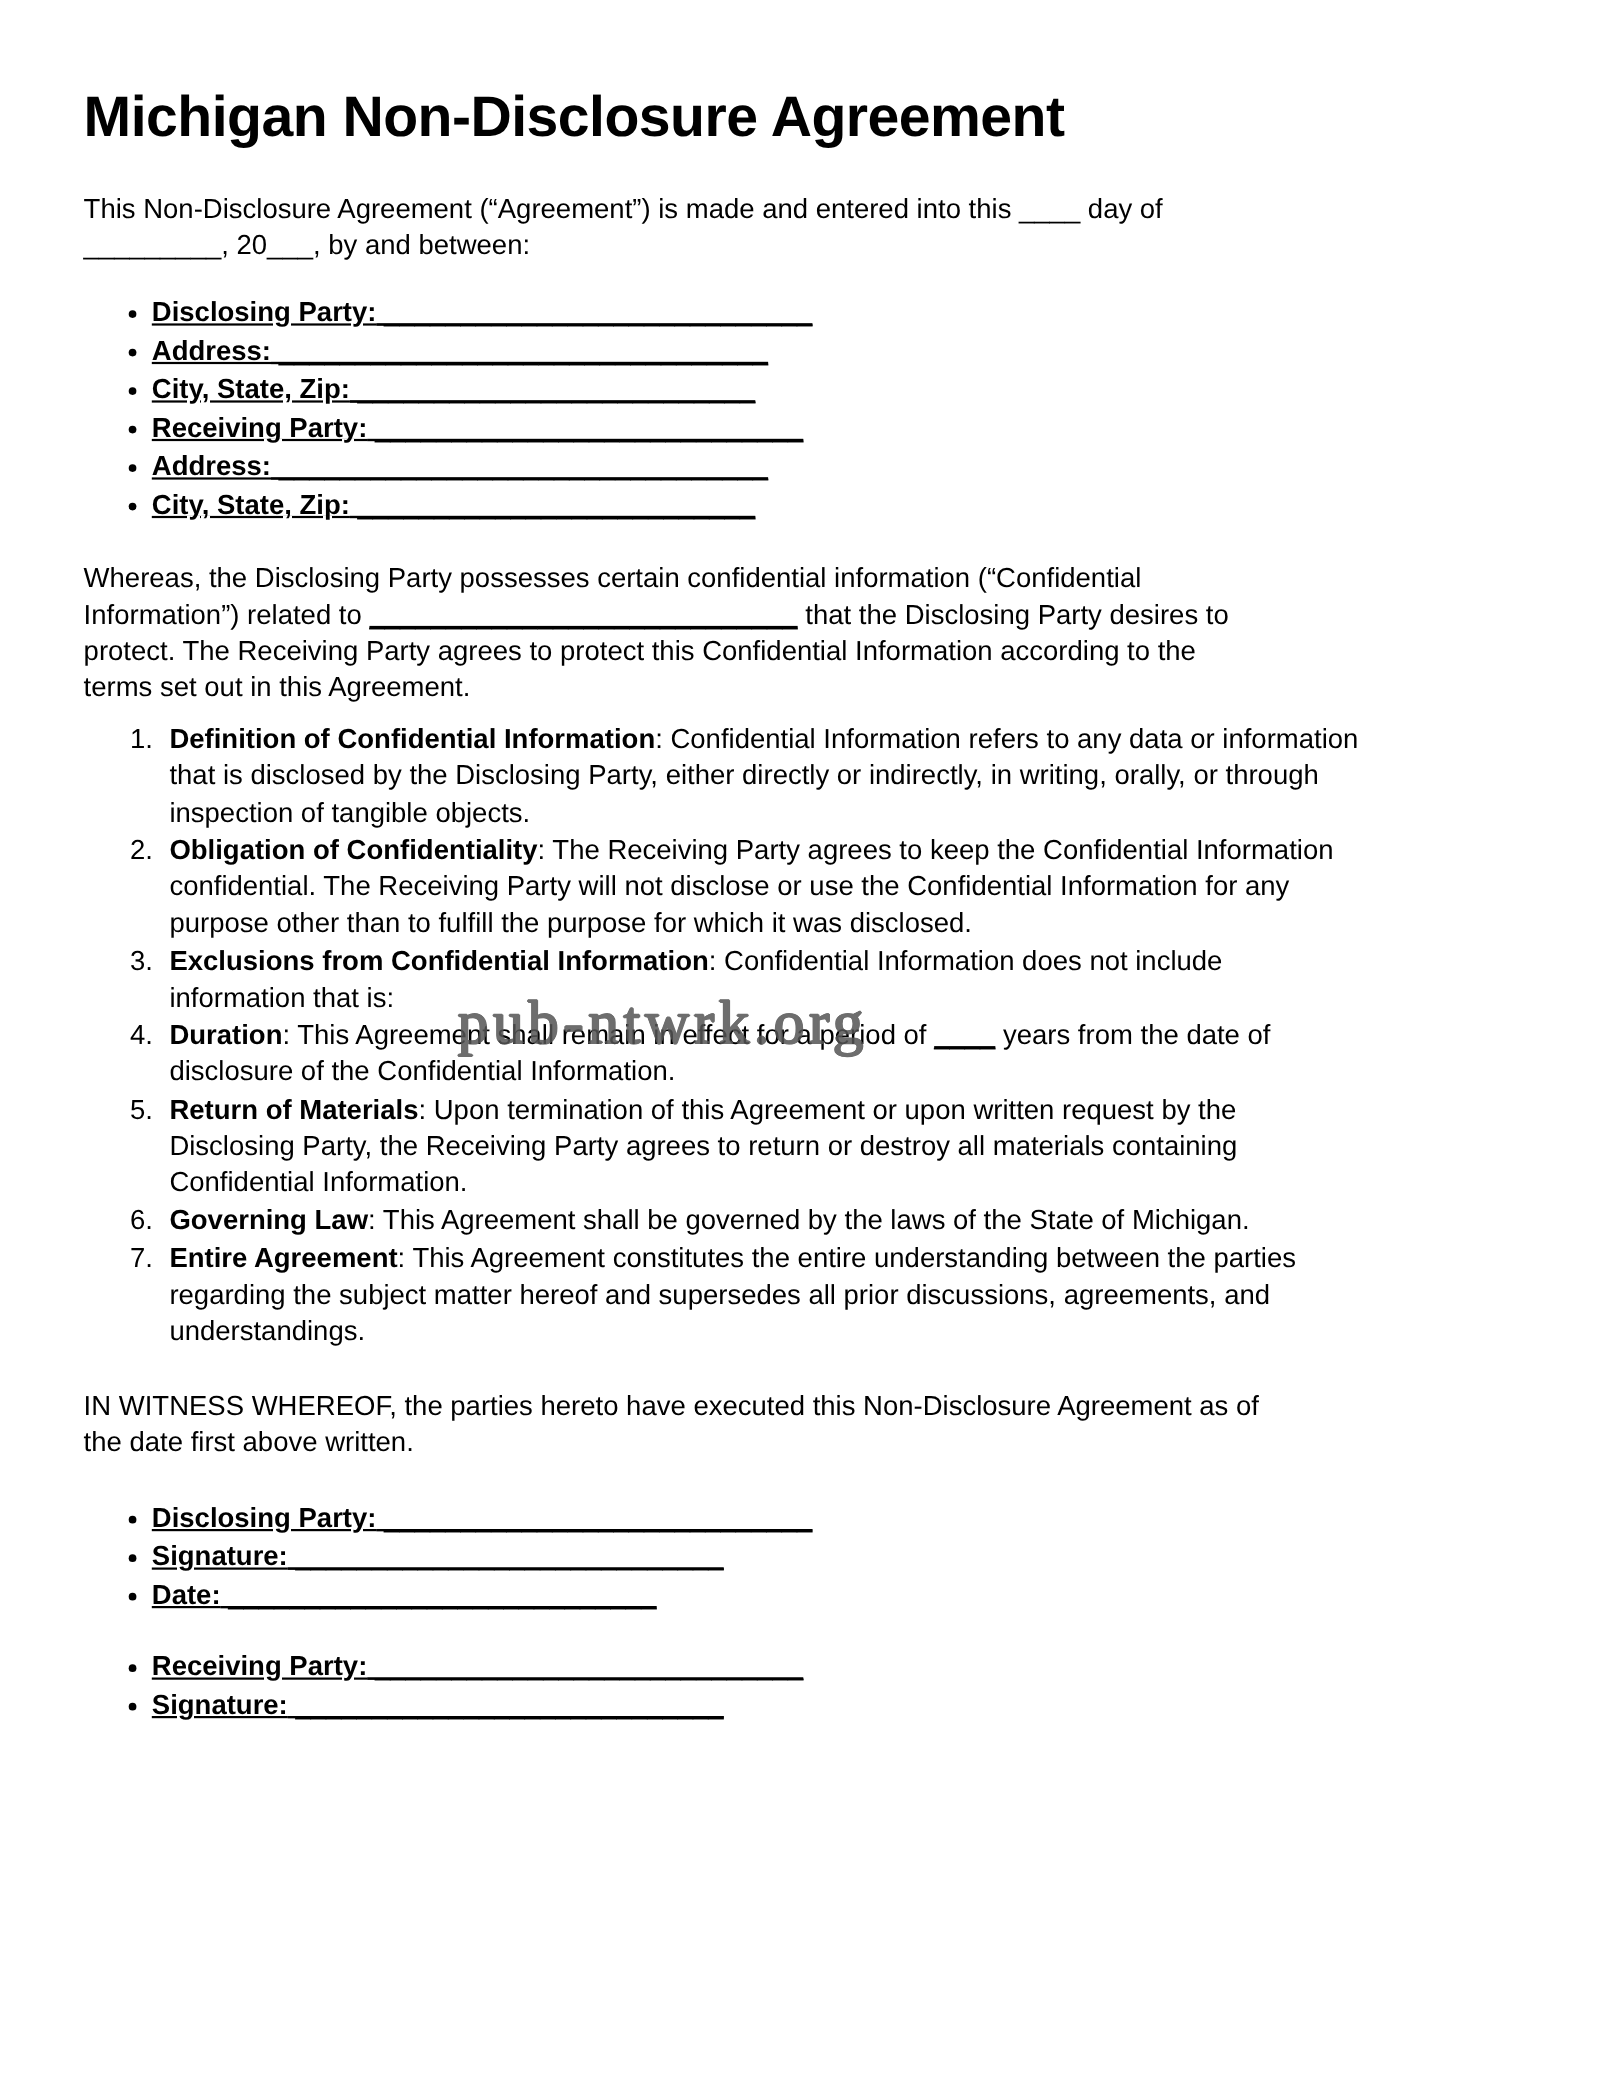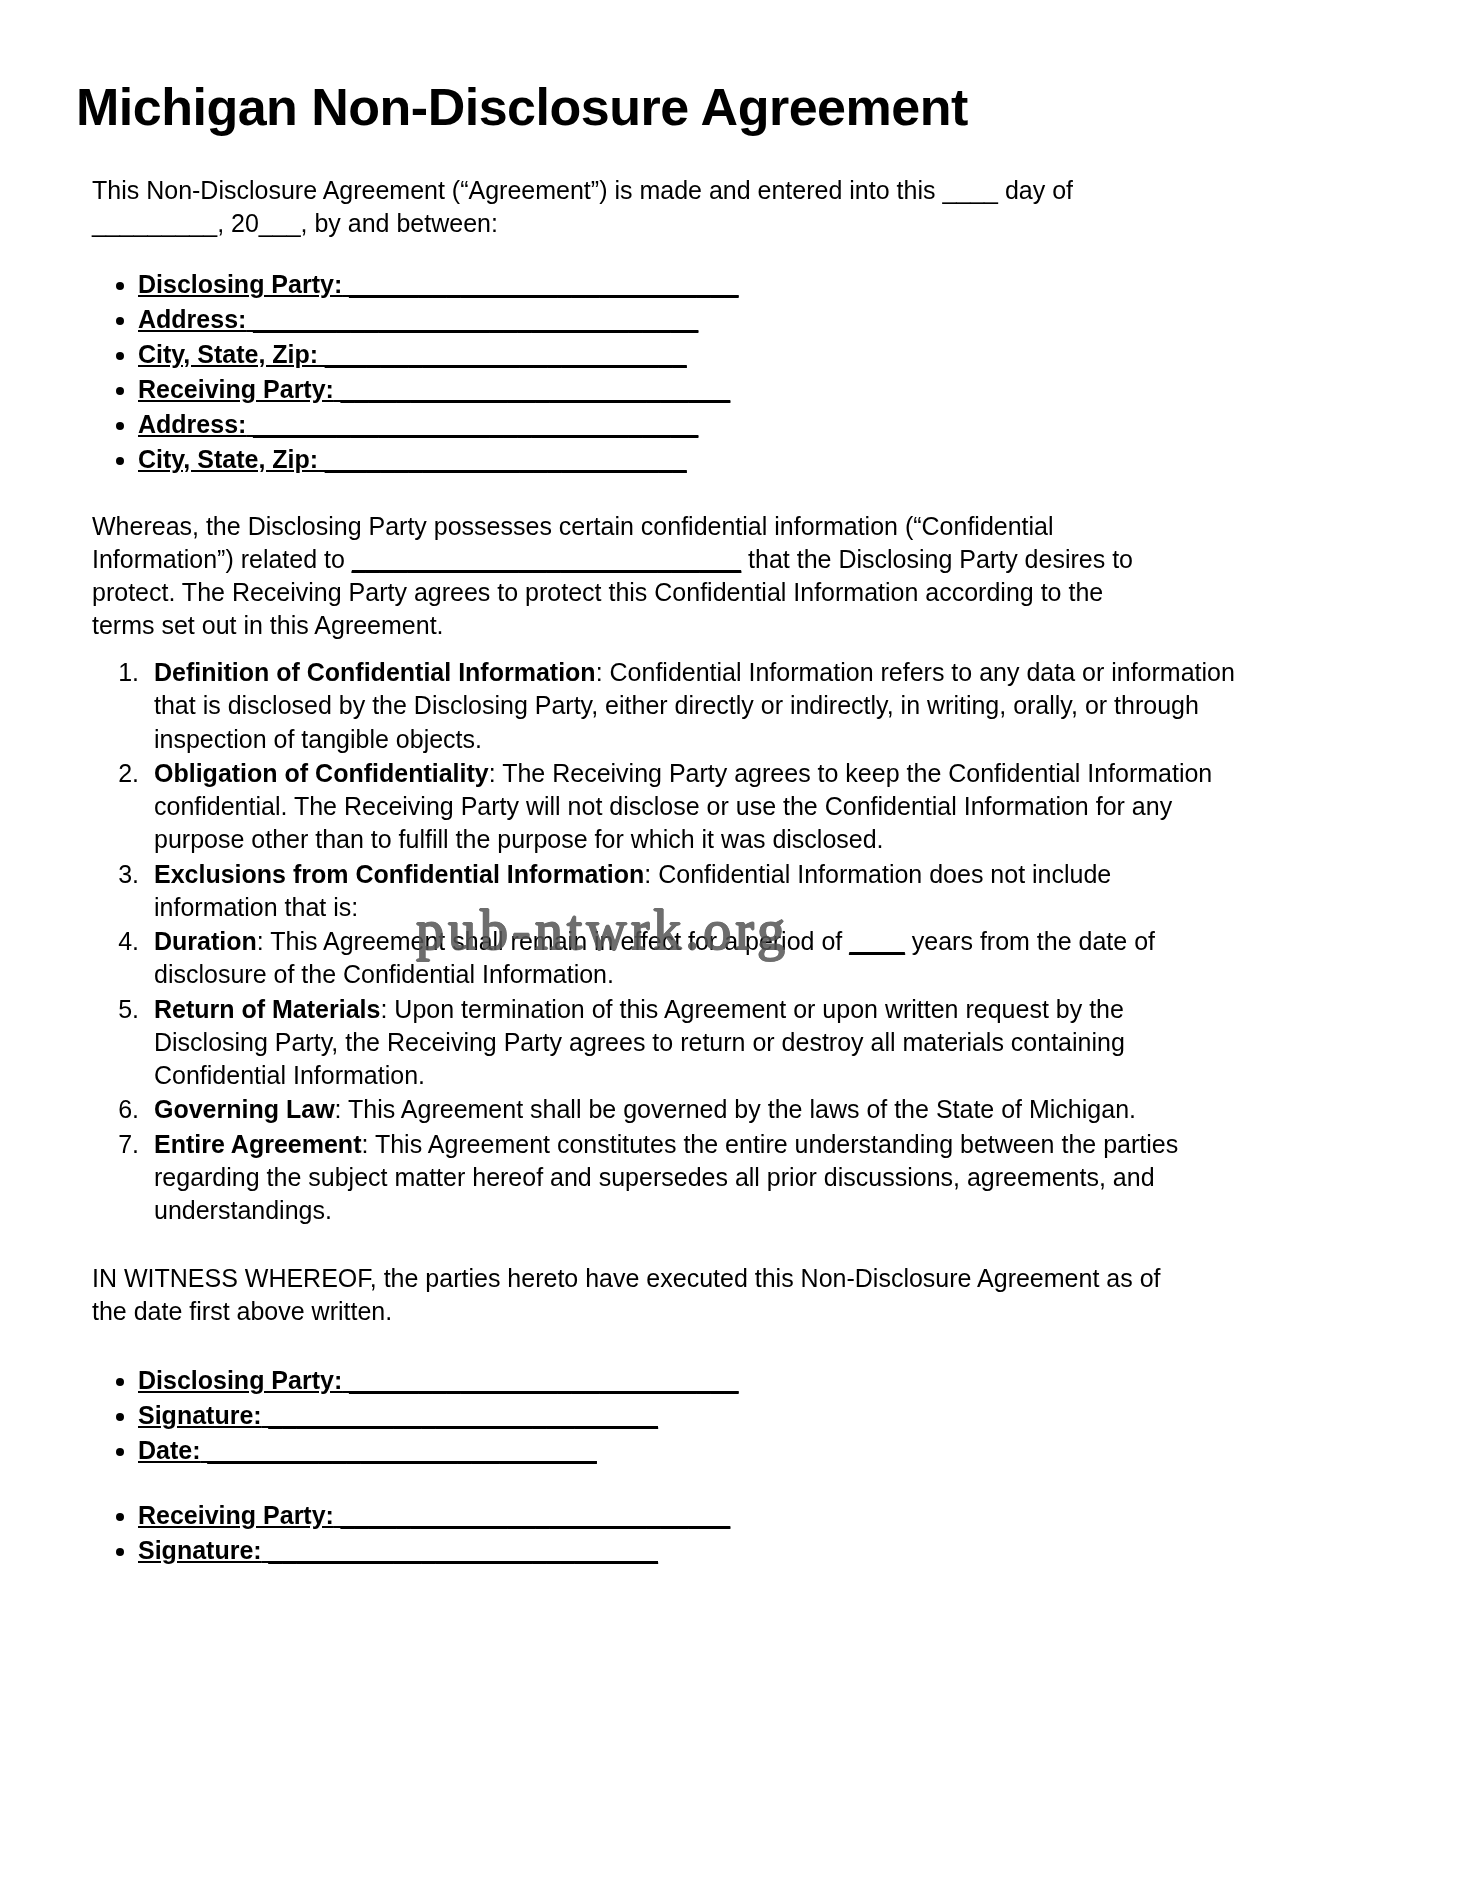--- a/index.html
+++ b/index.html
@@ -24,21 +24,21 @@
     font-size: 52px;
     font-weight: bold;
     line-height: 1.12;
     letter-spacing: -0.5px;
     margin: 0 0 38px 0;
     padding: 0;
   }
   p.para {
     font-size: 25px;
     line-height: 1.32;
-    margin: 0 0 0 16px;
+    margin: 0 0 0 0;
     padding: 0;
     max-width: 1075px;
   }
   .para.whereas {
     margin-top: 32px;
     max-width: 1078px;
   }
   .para.witness {
     margin-top: 34px;
     max-width: 1075px;

